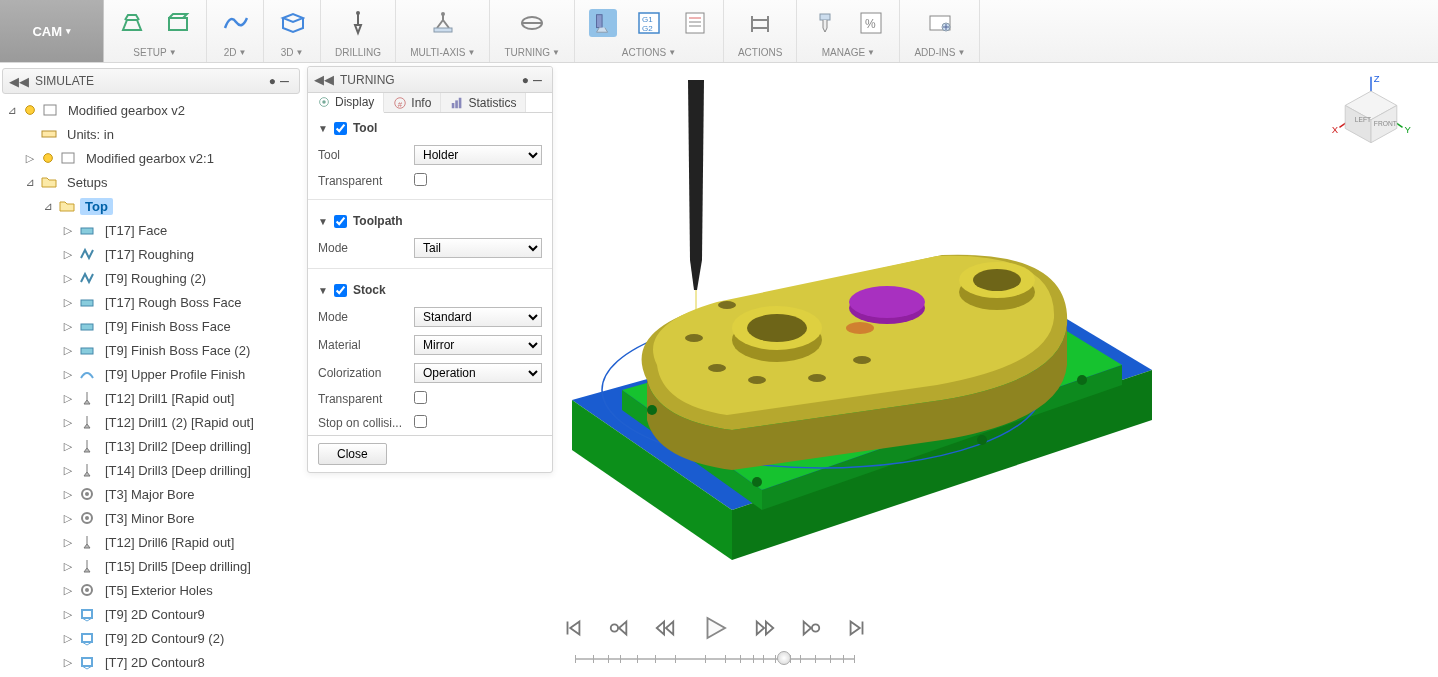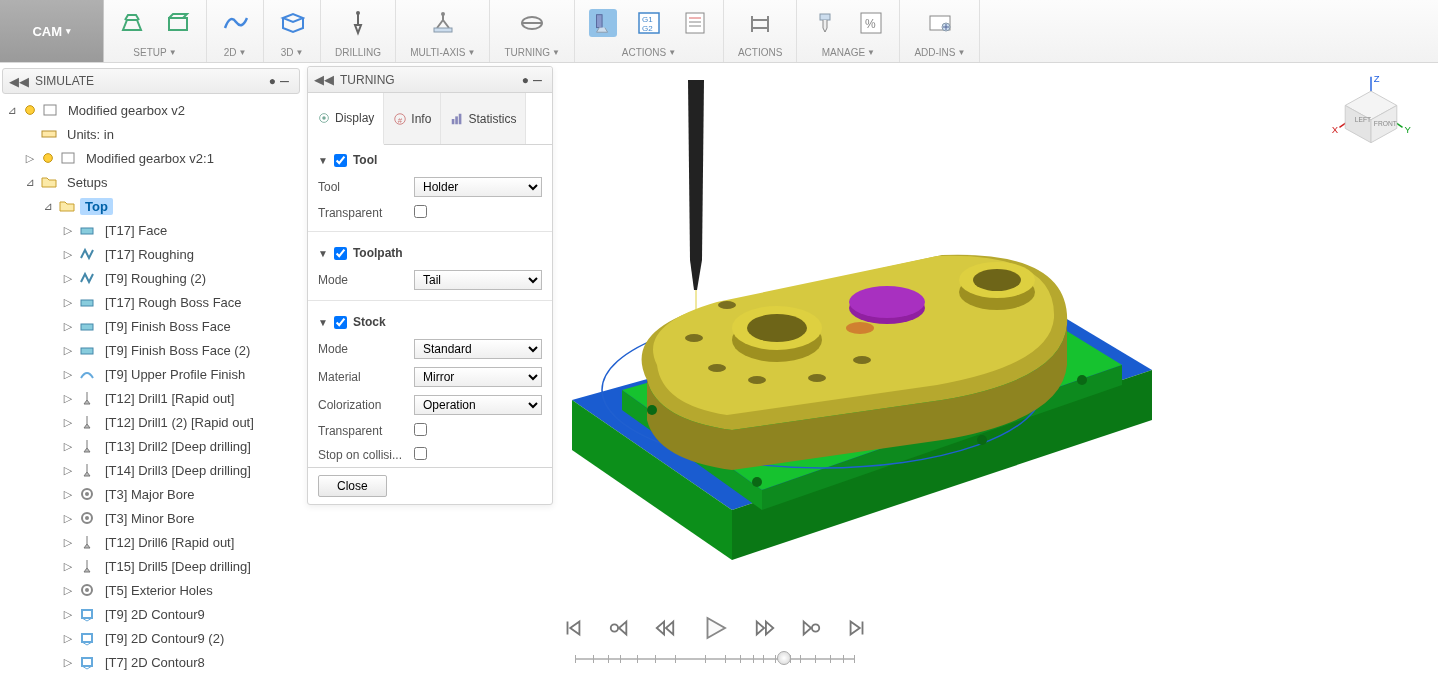--- a/index.html
+++ b/index.html
@@ -28,21 +28,21 @@
 .tree-row .exp { width:12px; text-align:center; color:#666; cursor:pointer; font-size:11px;}
 .tree-row .bulb { width:14px; height:14px; }
 .tree-row .nicon { width:16px; height:16px; display:flex; align-items:center; justify-content:center;}
 .tree-row .lbl { padding: 1px 5px; border-radius:2px; cursor: default;}
 .tree-row .lbl.sel { background: #b3d9ff; font-weight:600; color:#0061a8;}
 .indent1 { padding-left: 18px; } .indent2 { padding-left: 36px; } .indent3 { padding-left: 56px; }
 
 
 .simpanel { position: absolute; left: 307px; top: 66px; width: 246px; background: #fff; border: 1px solid #d4d4d4; border-radius: 3px; font-size: 12px; color:#444; box-shadow: 0 2px 6px rgba(0,0,0,.07);}
 .simtabs { display: flex; border-bottom: 1px solid #d4d4d4; }
-.simtab { padding: 18px 9px; display:flex; align-items:center; gap:4px; cursor:pointer; border-right:1px solid #e4e4e4; font-size:12px;}
+.simtab { padding: 2px 9px; display:flex; align-items:center; gap:4px; cursor:pointer; border-right:1px solid #e4e4e4; font-size:12px;}
 .simtab.active { background:#fff; border-bottom:2px solid #fff; margin-bottom:-1px;}
 .simtab:not(.active){ background:#f3f3f3;}
 .simtab .ticon2 { width:14px; height:14px;}
 .section-hdr { padding: 8px 10px 6px; display:flex; align-items:center; gap:6px; font-weight:600; }
 .section-hdr .tri { font-size:10px; color:#555; cursor:pointer;}
 .section-hdr input[type=checkbox]{ cursor:pointer;}
 .simrow { display:flex; align-items:center; padding: 4px 10px; }
 .simrow .k { width: 96px; color:#555;}
 .simrow .v { flex:1; }
 .simrow select { width: 100%; height: 20px; border:1px solid #bbb; background: linear-gradient(#fff,#efefef); font-size:12px; padding-left:4px; cursor:pointer;}

